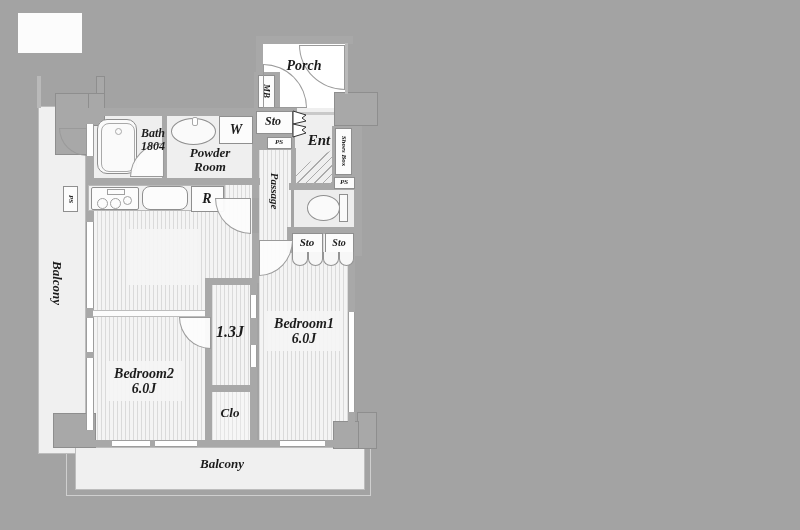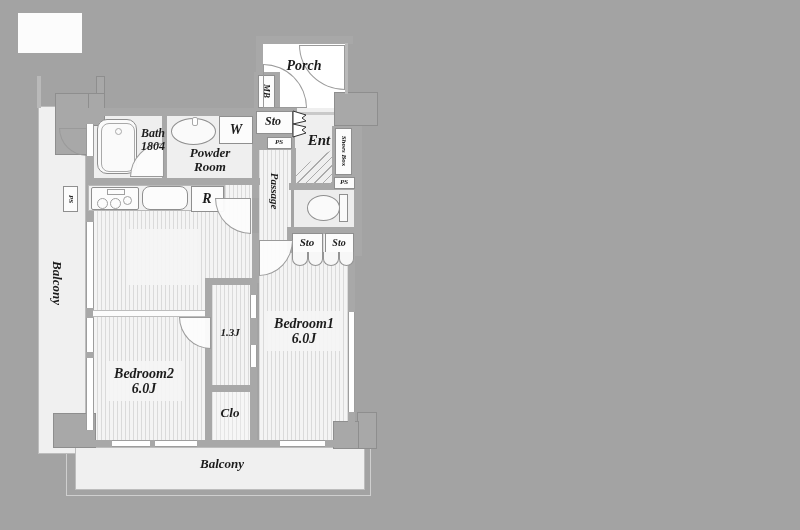--- a/index.html
+++ b/index.html
@@ -171,21 +171,21 @@
     <span>Room</span>
   </div>
   <div class="label" style="left:236px;top:130px;font-size:14px;">W</div>
   <div class="label" style="left:207px;top:199px;font-size:14px;">R</div>
   <div class="vlabel" style="left:71px;top:199px;font-size:7px;">PS</div>
   <div class="vlabel" style="left:275px;top:191px;font-size:11px;">Passage</div>
 
   <div class="label" style="left:307px;top:242px;font-size:11px;">Sto</div>
   <div class="label" style="left:339px;top:242px;font-size:10px;">Sto</div>
 
-  <div class="label" style="left:230px;top:332px;font-size:11px;">1.3J</div>
+  <div class="label" style="left:230px;top:332px;font-size:16px;">1.3J</div>
   <div class="label" style="left:230px;top:413px;font-size:13px;">Clo</div>
 
   <div class="label" style="left:304px;top:331px;font-size:14px;">
     <span>Bedroom1</span><br>
     <span>6.0J</span>
   </div>
   <div class="label" style="left:144px;top:381px;font-size:14px;">
     <span>Bedroom2</span><br>
     <span>6.0J</span>
   </div>

